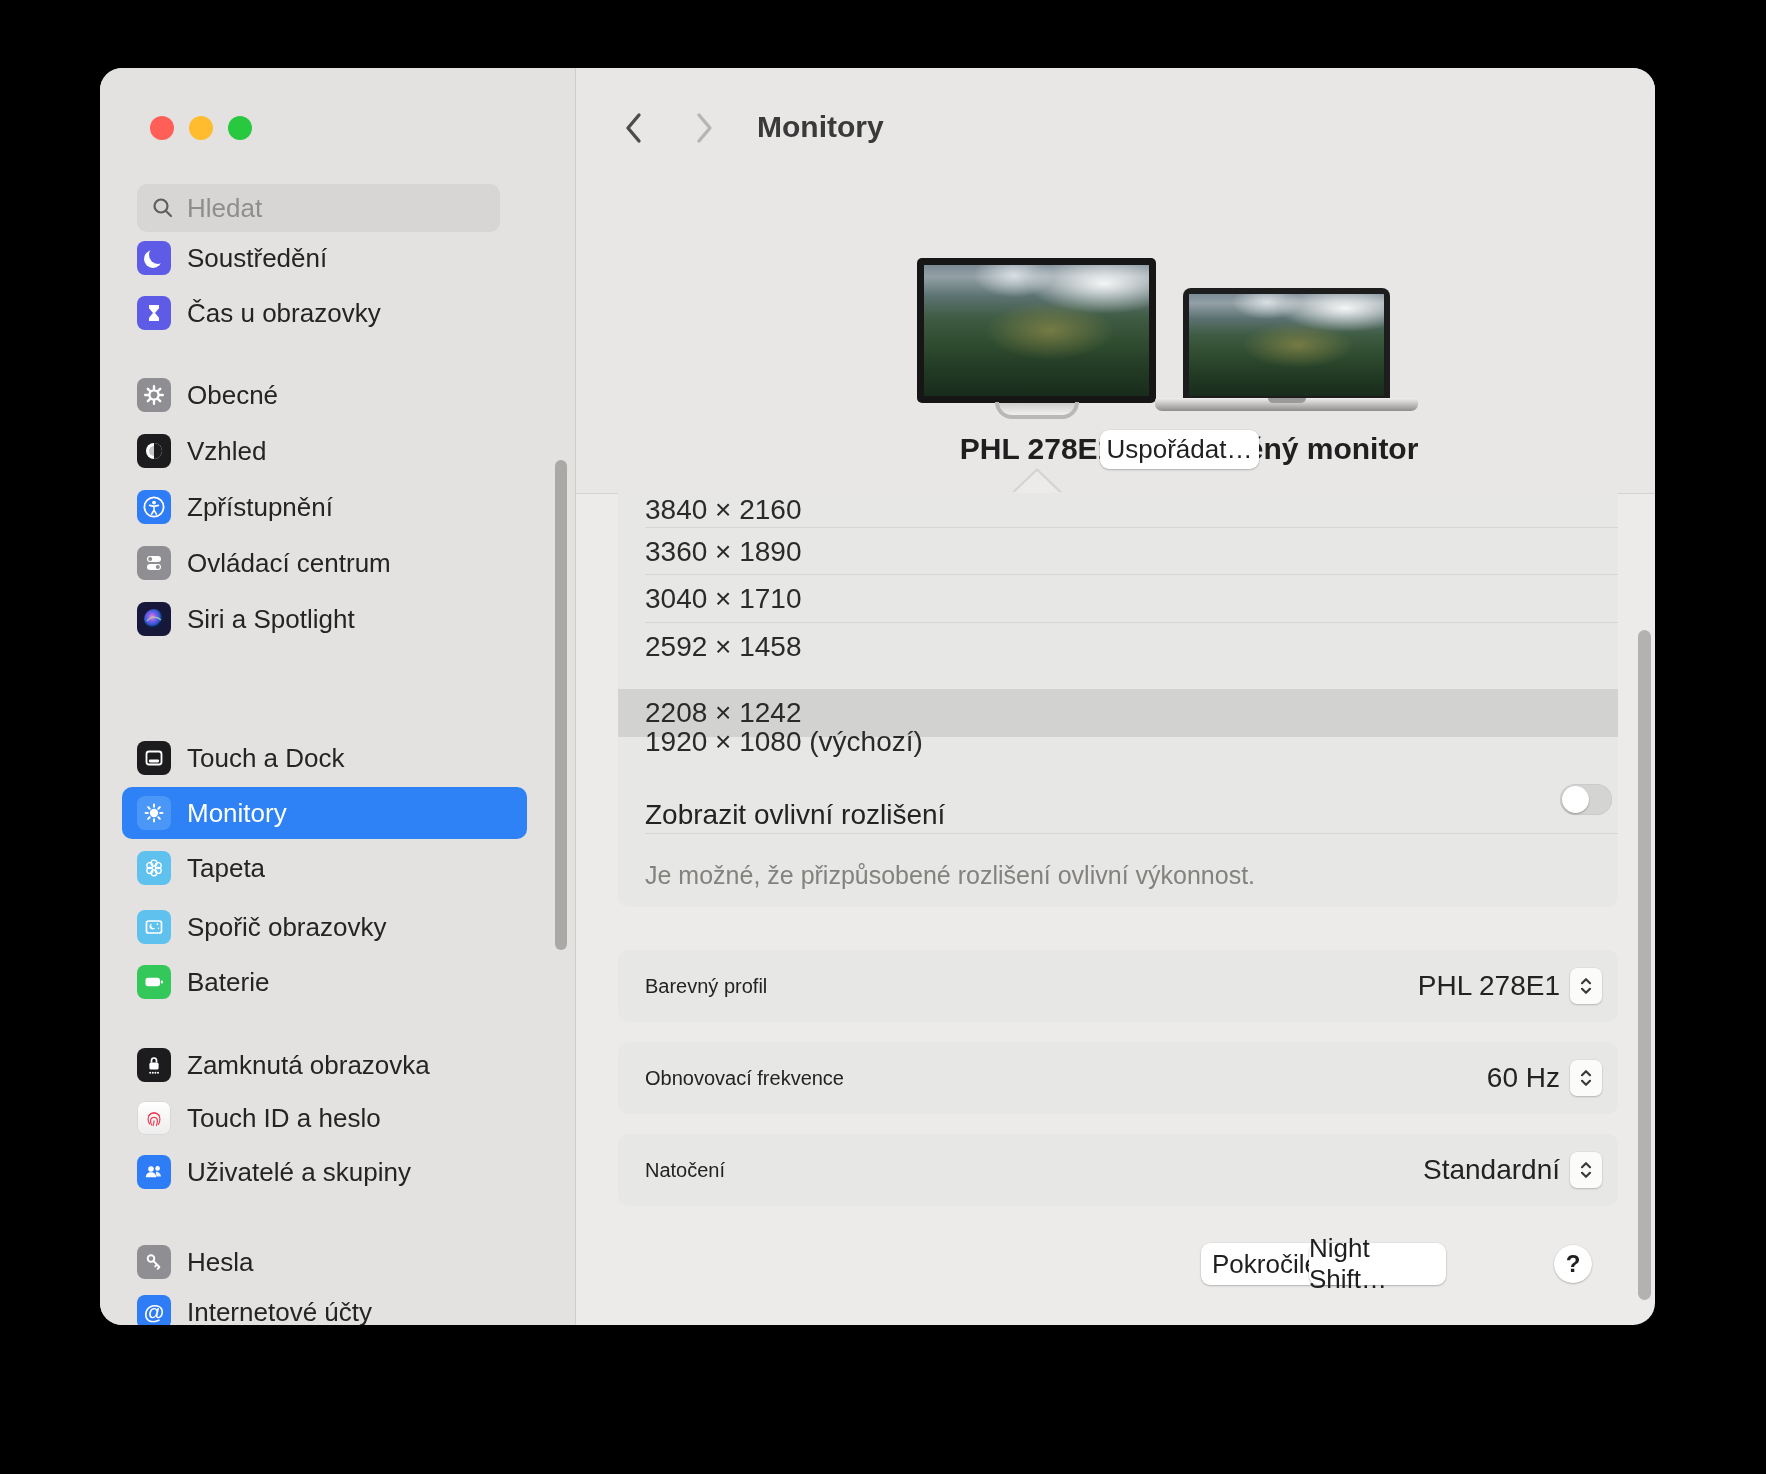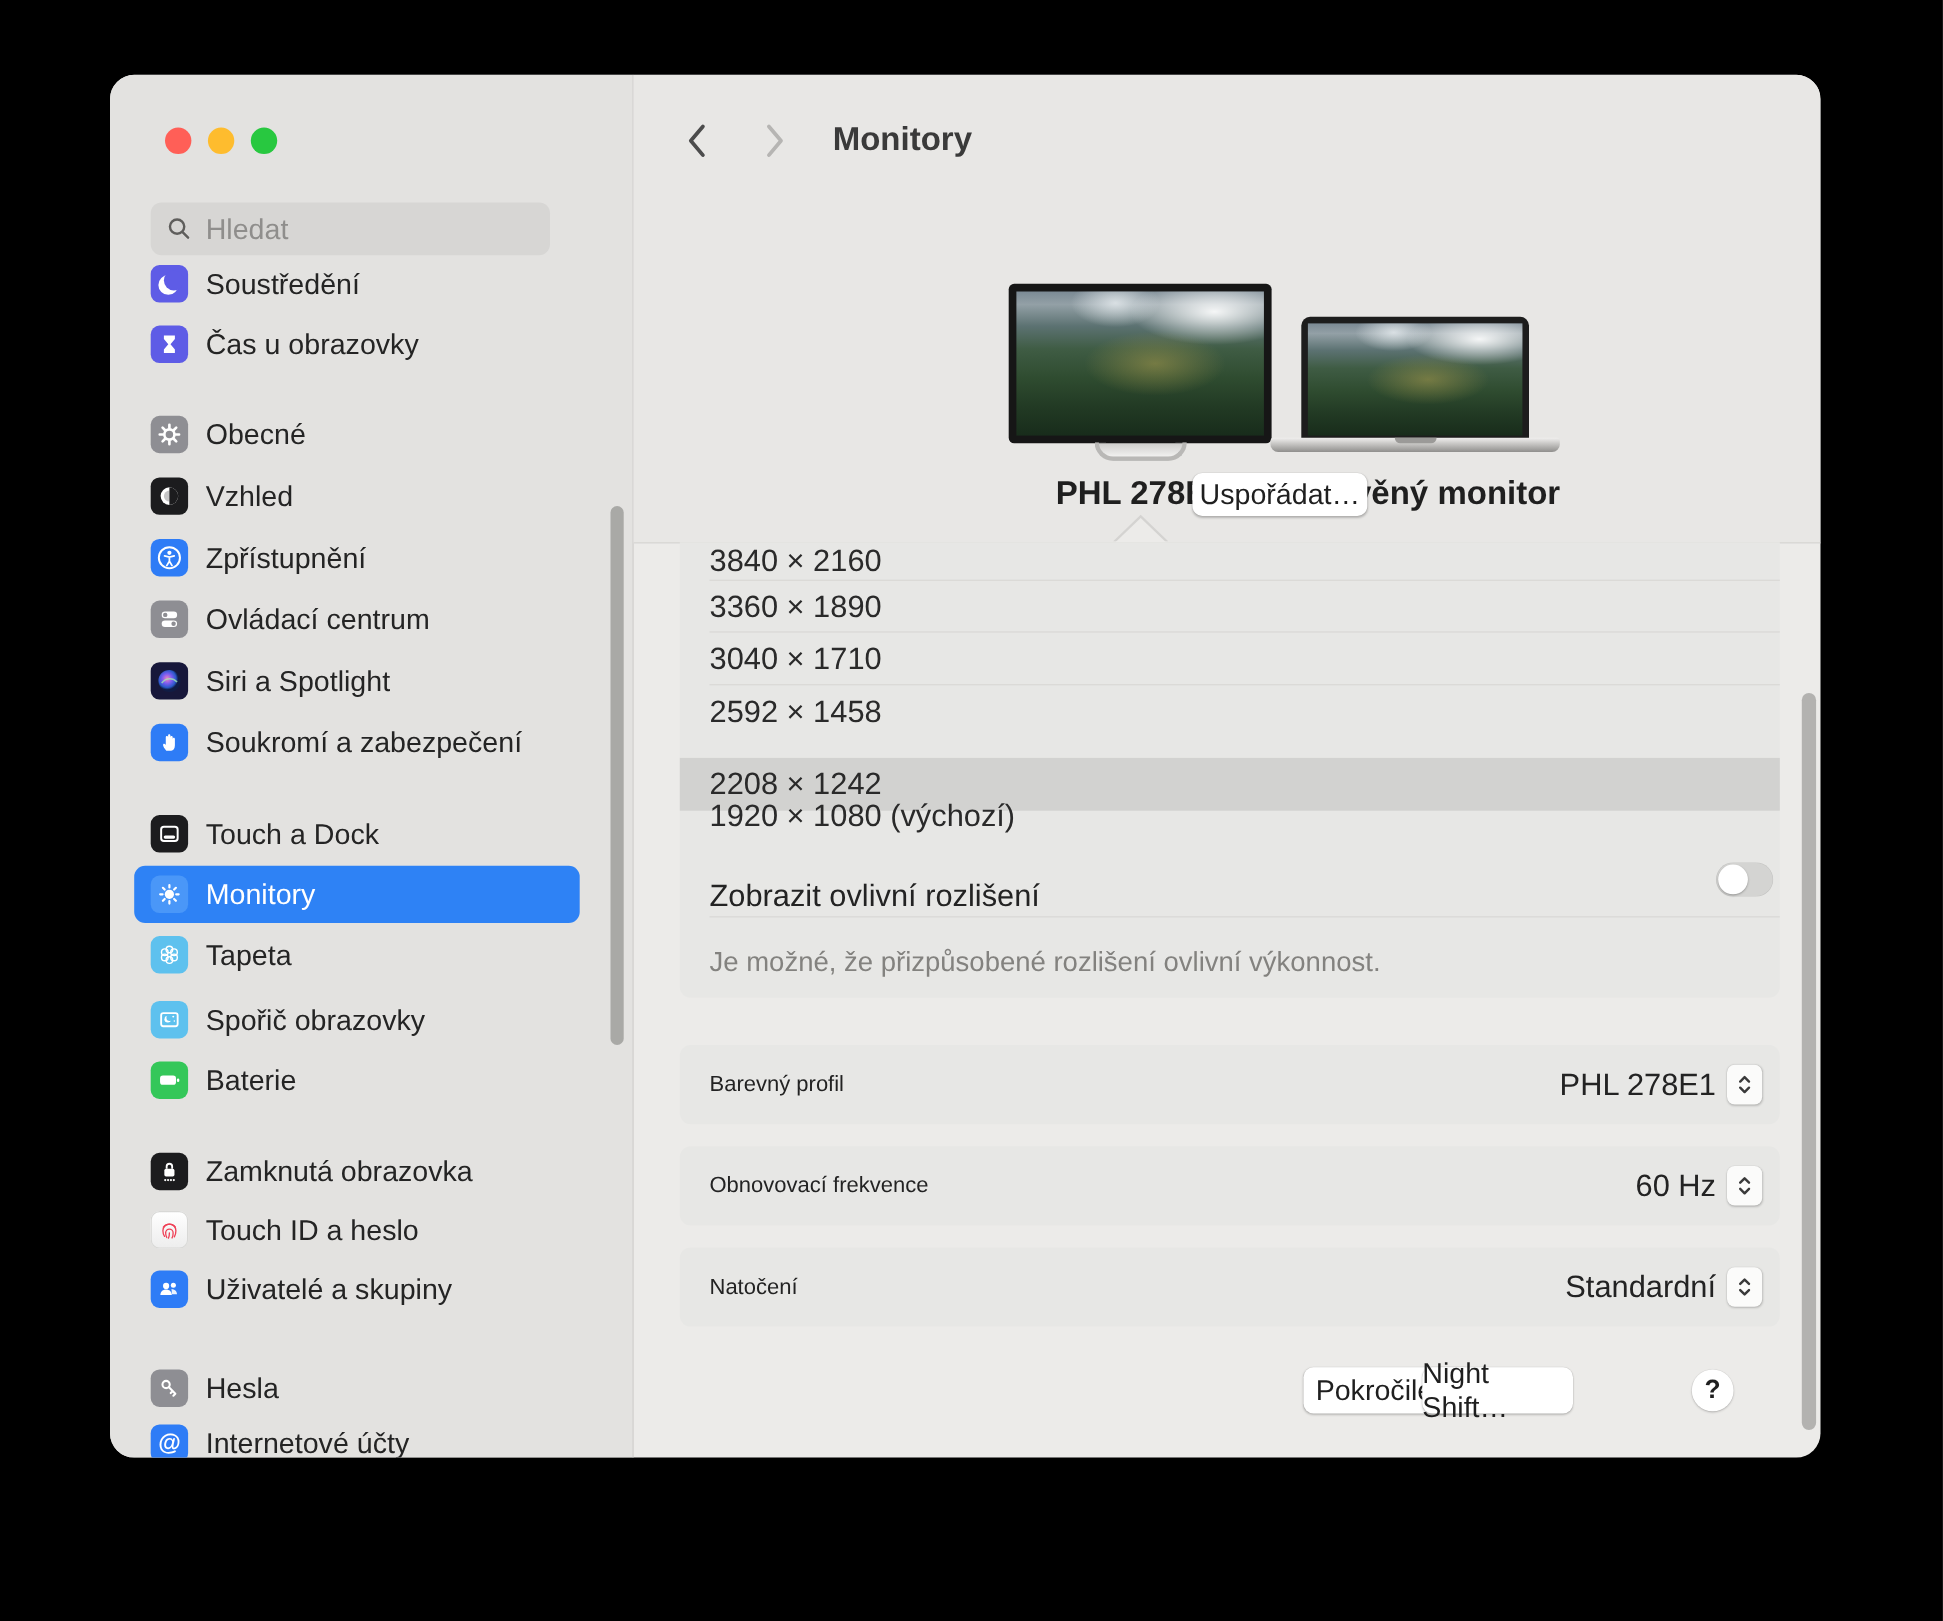--- a/index.html
+++ b/index.html
@@ -55,21 +55,21 @@
   .laptop-scr{position:absolute;left:607px;top:220px;width:207px;height:112px;background:#1d1d1d;
       border-radius:8px 8px 0 0;padding:6px 6px 4px 6px;box-sizing:border-box;}
   .laptop-scr .scr{width:100%;height:100%;}
   .laptop-base{position:absolute;left:579px;top:330px;width:263px;height:13px;border-radius:3px 3px 7px 7px;
       background:linear-gradient(180deg,#f0efee 0%,#c9c8c6 40%,#8f8e8c 100%);}
   .laptop-base::after{content:"";position:absolute;left:113px;top:0;width:38px;height:5px;
       background:#9b9a98;border-radius:0 0 6px 6px;}
   .disp-label{position:absolute;top:364px;font-size:30px;font-weight:bold;color:#1f1f1f;
       width:320px;text-align:center;}
   .btn{background:#fff;border-radius:9px;color:#1f1f1f;font-size:26px;display:flex;align-items:center;
-      justify-content:center;box-shadow:0 1px 2px rgba(0,0,0,.22), 0 0 0 0.5px rgba(0,0,0,.06);}
+      justify-content:center;box-shadow:0 1px 2px rgba(0,0,0,.22), 0 0 0 0.5px rgba(0,0,0,.06);margin-left:16px;}
   .arrange-btn{position:absolute;left:508px;top:362px;width:159px;height:39px;}
   
   .card{position:absolute;left:518px;background:#e7e7e5;border-radius:10px;}
   .res-card{top:425px;width:1000px;height:414px;border-radius:0 0 10px 10px;}
   .res-row{position:absolute;left:0;width:1000px;height:47px;display:flex;align-items:center;
       padding-left:27px;box-sizing:border-box;font-size:28px;color:#2a2a2a;}
   .res-row.sel{background:#d2d2d0;height:48px;margin-top:20px;}
   .divider{position:absolute;left:27px;right:0;height:1px;background:#d7d6d4;}
   .toggle-row-label{position:absolute;left:27px;top:731px;font-size:28px;color:#232323;}
   .toggle{position:absolute;left:942px;top:716px;width:52px;height:31px;border-radius:16px;background:#d4d4d2;
@@ -182,28 +182,20 @@
                   <stop offset="80%" stop-color="#2a59c8"></stop>
                   <stop offset="100%" stop-color="#101c45"></stop>
                 </radialGradient>
               </defs>
               <circle cx="17" cy="17" r="10" fill="url(#sg)"></circle>
               <path d="M10 19c4-5 10-5 14-1" stroke="#9fe6b0" stroke-width="1.4" fill="none" opacity=".8"></path>
             </svg>
           </span>
       <span class="lbl">Siri a Spotlight</span>
     </div>
-    <div class="srow" style="top:581px">
-      <span class="sicon" style="background:#2e7cf6">
-        <svg width="34" height="34" viewBox="0 0 34 34">
-              <path d="M14.2 24.5c-1.8-2.2-3.6-5-2.8-5.9.6-.7 1.7-.3 2.3.6v-6.9c0-1.7 2.1-1.7 2.1 0v-1.6c0-1.7 2.1-1.7 2.1 0v1.6c0-1.7 2.1-1.7 2.1 0v1.6c0-1.6 2-1.6 2 0v5.7c0 2.9-1.4 4.9-3.4 4.9z" fill="#fff"></path>
-            </svg>
-          </span>
-      <span class="lbl">Soukromí a zabezpečení</span>
-    </div>
 
     <div class="srow" style="top:664px">
       <span class="sicon" style="background:#1c1c1e">
         <svg width="34" height="34" viewBox="0 0 34 34">
               <rect x="9.5" y="10.5" width="15" height="13" rx="2.5" fill="none" stroke="#fff" stroke-width="1.8"></rect>
               <rect x="11.8" y="18.6" width="10.4" height="2.8" rx="1.4" fill="#fff"></rect>
             </svg>
           </span>
       <span class="lbl">Touch a Dock</span>
     </div>

